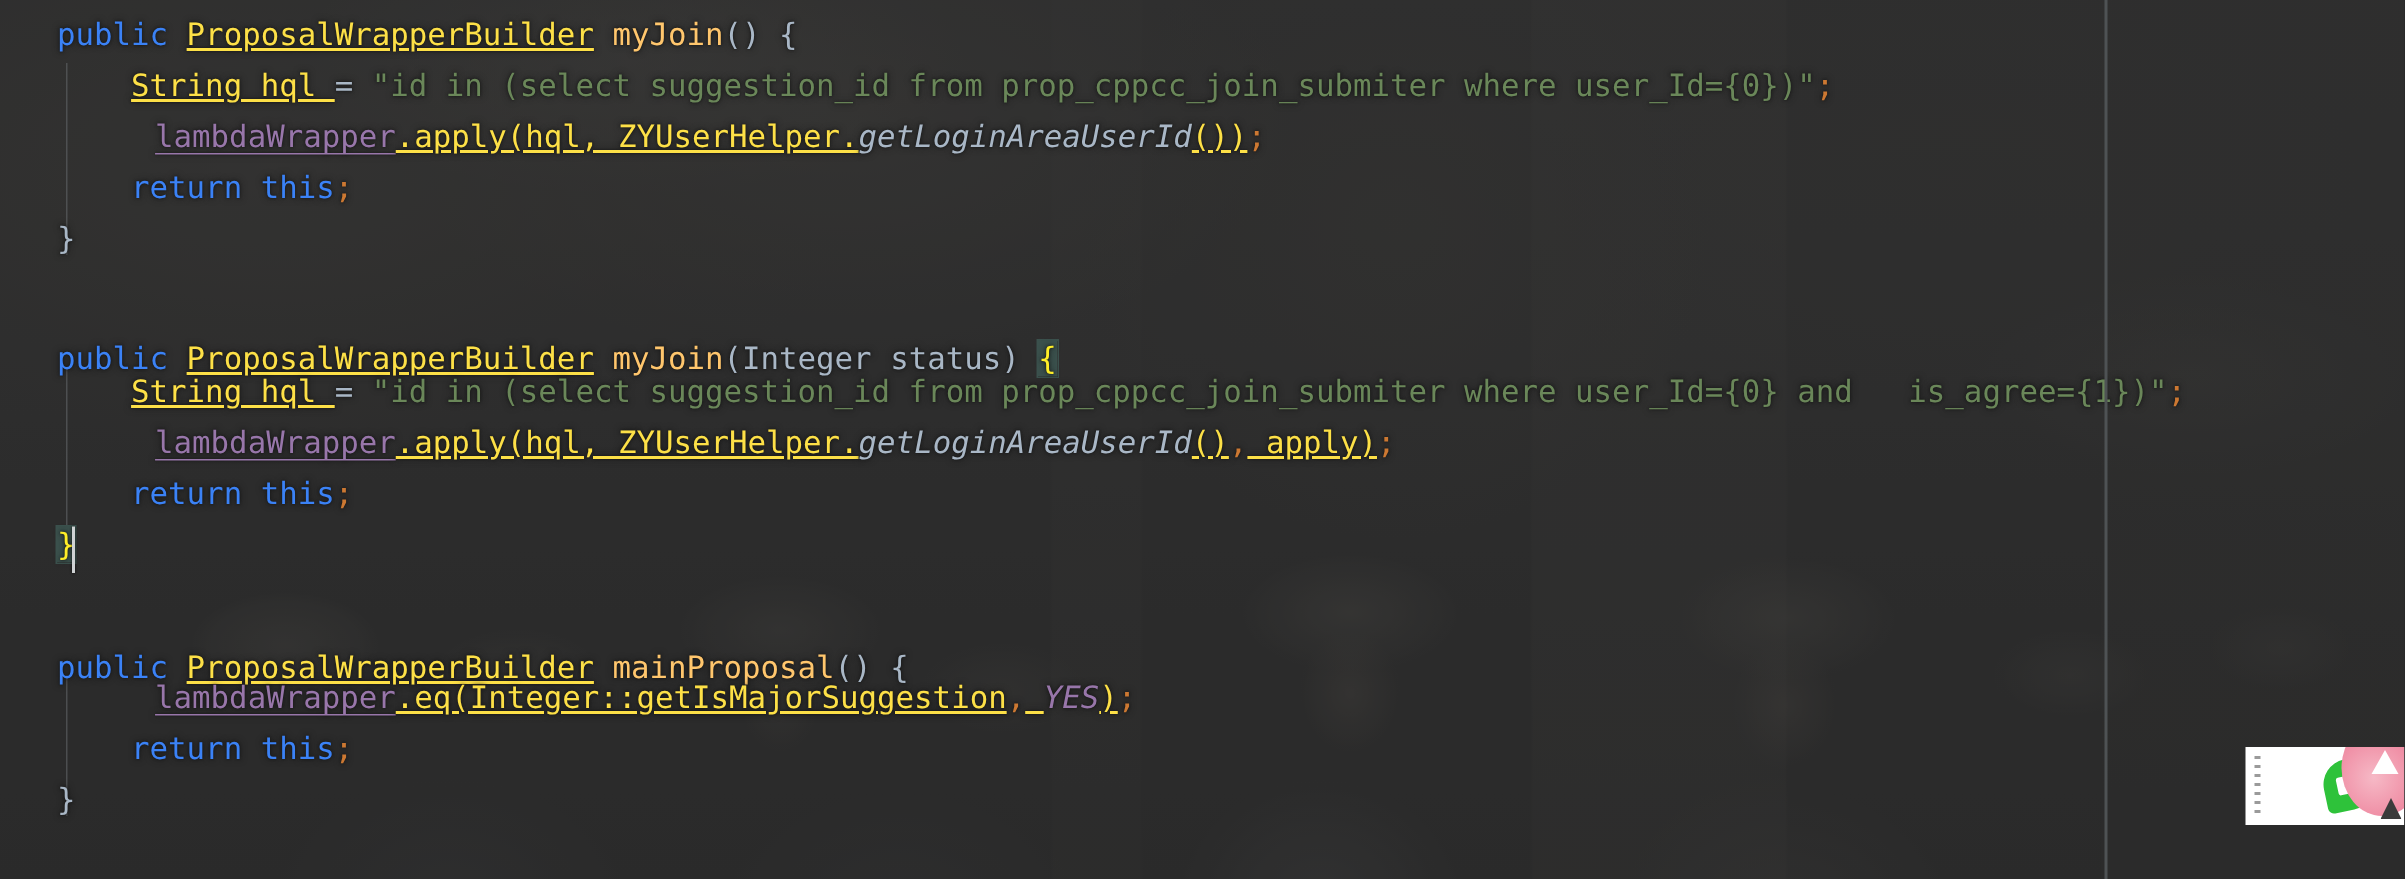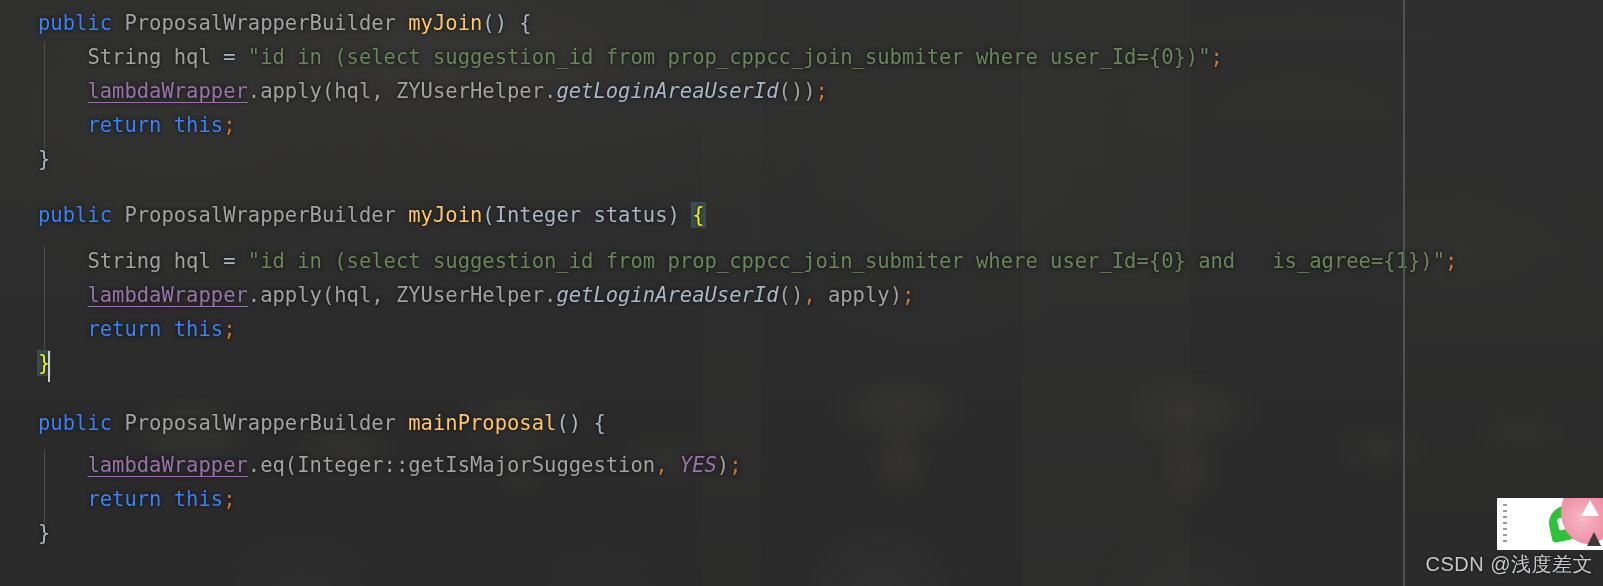--- a/index.html
+++ b/index.html
@@ -97,24 +97,24 @@
     white-space: pre;
     font-size: 20.5px;
     letter-spacing: 0px;
     color: #a9b7c6;
     text-shadow: 0 0 2px rgba(20,20,20,0.95), 0 0 5px rgba(20,20,20,0.8);
   }
   .pad { padding-left: 38px; }
 
   
   .kw    { color: #3b82f6; }
-  .def   { color: #a3a3a3; }
+  .def   { color: #fde047; text-decoration: underline; }
   .mth   { color: #ffc66d; margin-top: 48px; }
   .str   { color: #6a8759; }
-  .fld   { color: #9876aa; text-decoration: underline; text-underline-offset: 4px; text-decoration-thickness: 1px; }
+  .fld   { color: #9876aa; text-decoration: underline; text-underline-offset: 4px; text-decoration-thickness: 1px; margin-left: 16px; }
   .stat  { color: #a9b7c6; font-style: italic; }
   .statf { color: #9876aa; font-style: italic; margin-top: 20px; }
   .punc  { color: #a9b7c6; }
   .semi  { color: #cc7832; }
   .brace-hl {
     background: #3b514d;
     color: #ffef28;
     box-shadow: 0 0 0 1px #3b514d;
   }
 
@@ -231,38 +231,37 @@
         <div class="indent-guide" style="left: 44px; top: 246px; height: 128px;"></div>
         <div class="indent-guide" style="left: 44px; top: 450px; height: 94px;"></div>
       </div>
     <div id="code-lines">
         <div class="code-line pad" style="top: 6px;"><span class="kw">public</span><span class="punc"> </span><span class="def">ProposalWrapperBuilder</span><span class="punc"> </span><span class="mth">myJoin</span><span class="punc">() {</span></div>
         <div class="code-line pad" style="top: 40px;"><span>    </span><span class="def">String hql </span><span class="punc">= </span><span class="str">"id in (select suggestion_id from prop_cppcc_join_submiter where user_Id={0})"</span><span class="semi">;</span></div>
         <div class="code-line pad" style="top: 74px;"><span>    </span><span class="fld">lambdaWrapper</span><span class="def">.apply(hql, ZYUserHelper.</span><span class="stat">getLoginAreaUserId</span><span class="def">())</span><span class="semi">;</span></div>
         <div class="code-line pad" style="top: 108px;"><span>    </span><span class="kw">return </span><span class="kw">this</span><span class="semi">;</span></div>
         <div class="code-line pad" style="top: 142px;"><span class="punc">}</span></div>
         <div class="code-line pad" style="top: 176px;"></div>
-        <div class="code-line pad" style="top: 198px;"><span class="kw">public</span><span class="punc"> </span><span class="def">ProposalWrapperBuilder</span><span class="punc"> </span><span class="mth">myJoin</span><span class="punc">(Integer status) </span><span class="brace-hl">{</span></div>
+        <div class="code-line pad" style="top: 222px;"><span class="kw">public</span><span class="punc"> </span><span class="def">ProposalWrapperBuilder</span><span class="punc"> </span><span class="mth">myJoin</span><span class="punc">(Integer status) </span><span class="brace-hl">{</span></div>
         <div class="code-line pad" style="top: 244px;"><span>    </span><span class="def">String hql </span><span class="punc">= </span><span class="str">"id in (select suggestion_id from prop_cppcc_join_submiter where user_Id={0} and   is_agree={1})"</span><span class="semi">;</span></div>
         <div class="code-line pad" style="top: 278px;"><span>    </span><span class="fld">lambdaWrapper</span><span class="def">.apply(hql, ZYUserHelper.</span><span class="stat">getLoginAreaUserId</span><span class="def">()</span><span class="semi">,</span><span class="def"> apply)</span><span class="semi">;</span></div>
         <div class="code-line pad" style="top: 312px;"><span>    </span><span class="kw">return </span><span class="kw">this</span><span class="semi">;</span></div>
         <div class="code-line pad" style="top: 346px;"><span class="brace-hl">}</span></div>
         <div class="code-line pad" style="top: 380px;"></div>
-        <div class="code-line pad" style="top: 406px;"><span class="kw">public</span><span class="punc"> </span><span class="def">ProposalWrapperBuilder</span><span class="punc"> </span><span class="mth">mainProposal</span><span class="punc">() {</span></div>
+        <div class="code-line pad" style="top: 428px;"><span class="kw">public</span><span class="punc"> </span><span class="def">ProposalWrapperBuilder</span><span class="punc"> </span><span class="mth">mainProposal</span><span class="punc">() {</span></div>
         <div class="code-line pad" style="top: 448px;"><span>    </span><span class="fld">lambdaWrapper</span><span class="def">.eq(Integer::getIsMajorSuggestion</span><span class="semi">,</span><span class="def"> </span><span class="statf">YES</span><span class="def">)</span><span class="semi">;</span></div>
         <div class="code-line pad" style="top: 482px;"><span>    </span><span class="kw">return </span><span class="kw">this</span><span class="semi">;</span></div>
         <div class="code-line pad" style="top: 516px;"><span class="punc">}</span></div>
       </div>
     <div id="margin-guide" style="left: 1403px;"></div>
     <div id="caret" style="left: 48px; top: 351px; width: 2px; height: 31px;"></div>
   </div>
 
   <div id="corner-sticker">
     <div class="dots"></div>
     <div class="green-leaf"></div>
     <div class="pink"></div>
     <div class="pinkmark"></div>
     <div class="dark-glyph"></div>
   </div>
 
-  <div id="watermark">CSDN @浅度差文</div>
 
 </div>
 
 </body></html>

